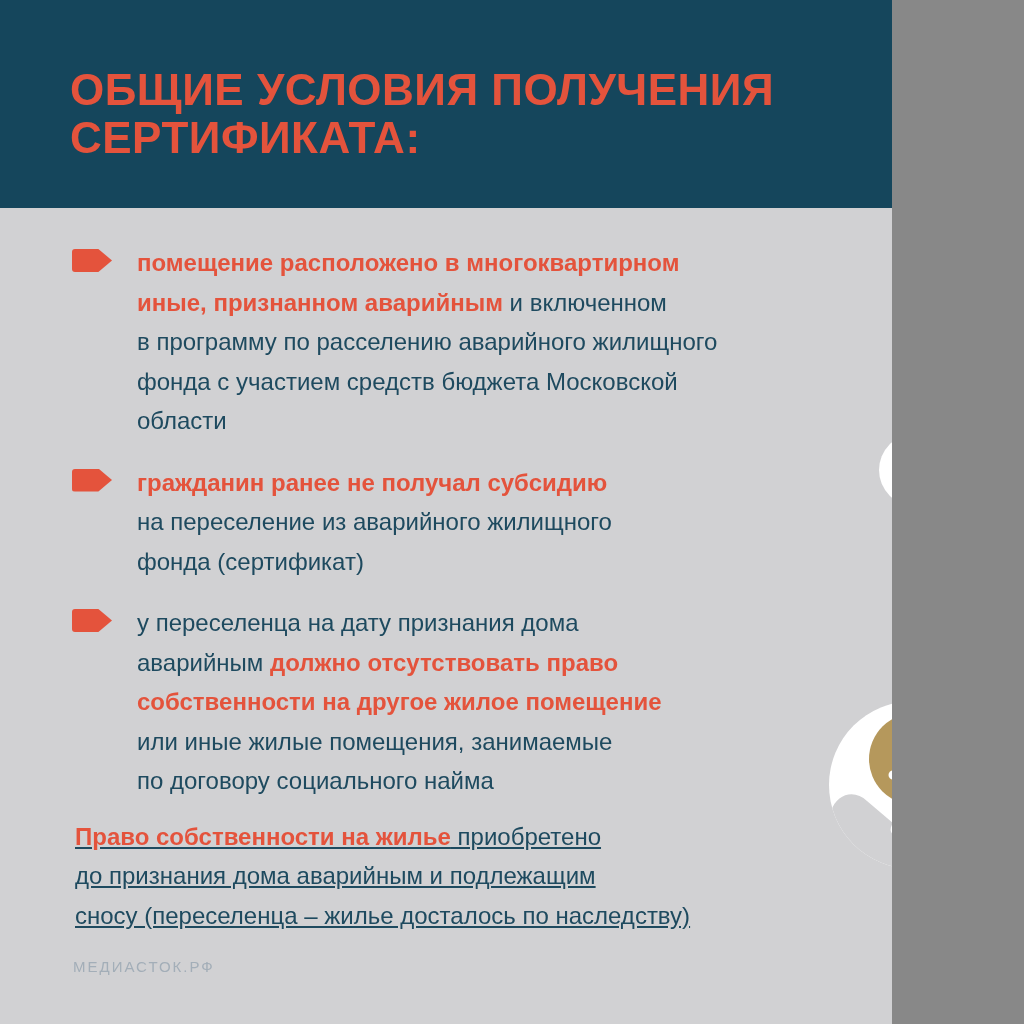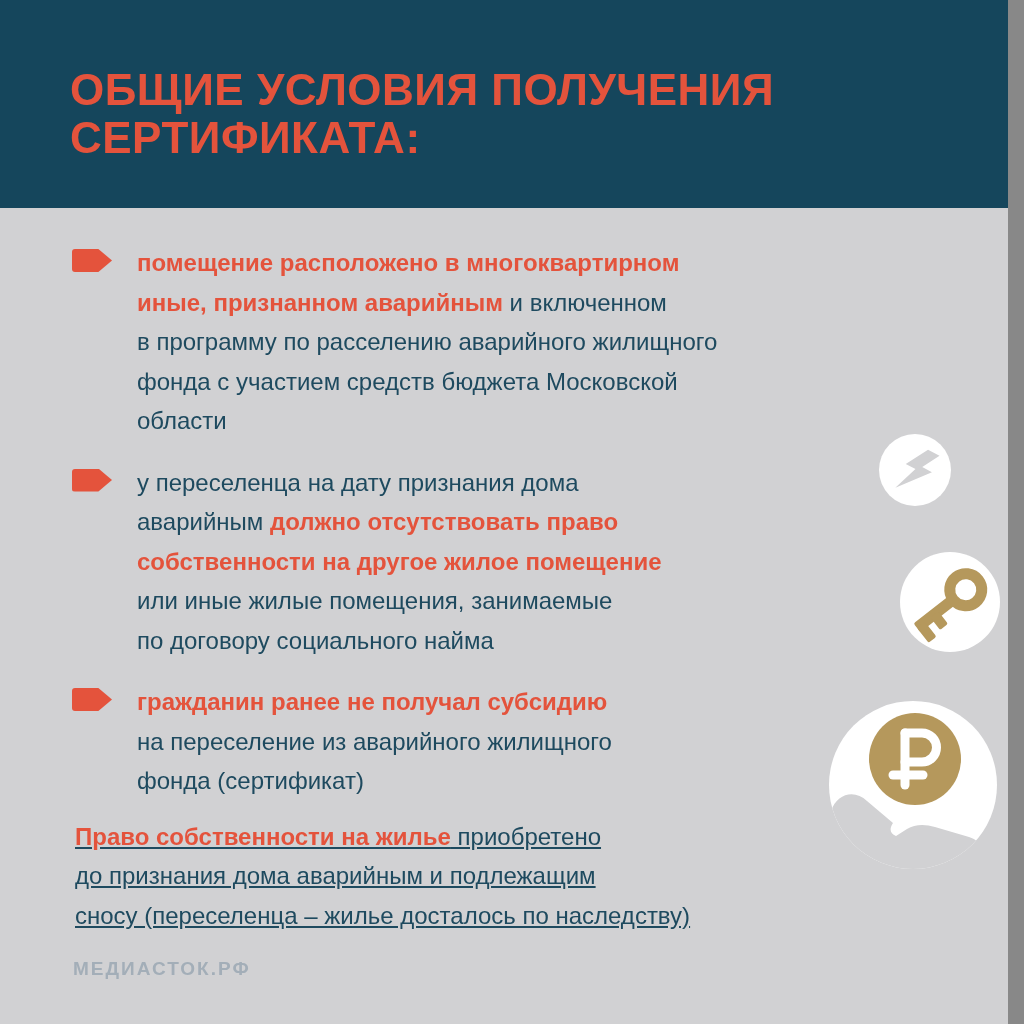--- a/index.html
+++ b/index.html
@@ -2,21 +2,21 @@
 <html lang="ru" style="--header_bg: #15465c; --body_bg: #d1d1d3; --accent: #e4533c; --text: #1e4a5f; --gold: #b5985c; --brand_text: #a3aeb8; --icon_circle: #ffffff;"><head>
 <meta charset="utf-8">
 <style>
   html,body{margin:0;padding:0;}
   body{
     font-family:"Liberation Sans", sans-serif;
     background:#888;
   }
   .poster{
     position:relative;
-    width:1008px;height:1024px;
+    width:892px;height:1024px;
     background:var(--body_bg);
     overflow:hidden;
   }
   .header{
     position:absolute;top:0;left:0;right:0;
     height:208px;
     background:var(--header_bg);
   }
   .title{
     margin:0;
@@ -59,22 +59,22 @@
     color:var(--text);
     max-width:840px;
   }
   .closing{margin-left:3px;text-decoration:underline;}
   .accent{
     color:var(--accent);
     font-weight:bold;
   }
   .brand{
     margin:23px 0 12px 1px;
-    font-size:19px;
-    font-weight:bold;
+    font-size:15px;
+    font-weight:normal;
     letter-spacing:2px;
     color:var(--brand_text);
   }
   .icon-circle{position:absolute;}
   .icon-circle svg{display:block;width:100%;height:100%;}
   .icon-lightning{left:879px;top:434px;width:72px;height:72px;}
   .icon-key{left:900px;top:552px;width:100px;height:100px;}
   .icon-ruble{left:829px;top:701px;width:168px;height:168px;}
 </style>
 </head>
@@ -87,25 +87,25 @@
   </header>
 
   <main class="content">
     <ul class="bullets" id="bullet-list">
         <li class="bullet">
           <span class="marker"></span>
           <p><span class="accent">помещение расположено в многоквартирном</span><br><span class="accent">иные, признанном аварийным</span><span> и включенном</span><br><span>в программу по расселению аварийного жилищного</span><br><span>фонда с участием средств бюджета Московской</span><br><span>области</span></p>
         </li>
         <li class="bullet">
           <span class="marker"></span>
-          <p><span>у переселенца на дату признания дома</span><br><span>аварийным </span><span class="accent">должно отсутствовать право</span><br><span class="accent">собственности на другое жилое помещение</span><br><span>или иные жилые помещения, занимаемые</span><br><span>по договору социального найма</span></p>
+          <p><span class="accent">гражданин ранее не получал субсидию</span><br><span>на переселение из аварийного жилищного</span><br><span>фонда (сертификат)</span></p>
         </li>
         <li class="bullet">
           <span class="marker"></span>
-          <p><span class="accent">гражданин ранее не получал субсидию</span><br><span>на переселение из аварийного жилищного</span><br><span>фонда (сертификат)</span></p>
+          <p><span>у переселенца на дату признания дома</span><br><span>аварийным </span><span class="accent">должно отсутствовать право</span><br><span class="accent">собственности на другое жилое помещение</span><br><span>или иные жилые помещения, занимаемые</span><br><span>по договору социального найма</span></p>
         </li>
       </ul>
     <p class="closing" id="closing-para"><span class="accent">Право собственности на жилье</span><span> приобретено</span><br><span>до признания дома аварийным и подлежащим</span><br><span>сносу (переселенца – жилье досталось по наследству)</span></p>
     <div class="brand">МЕДИАСТОК.РФ</div>
   </main>
 
   <div class="icon-circle icon-lightning">
     <svg viewBox="-36 -36 72 72" xmlns="http://www.w3.org/2000/svg">
       <circle r="36" fill="var(--icon_circle)"></circle>
       <g transform="rotate(28)">

